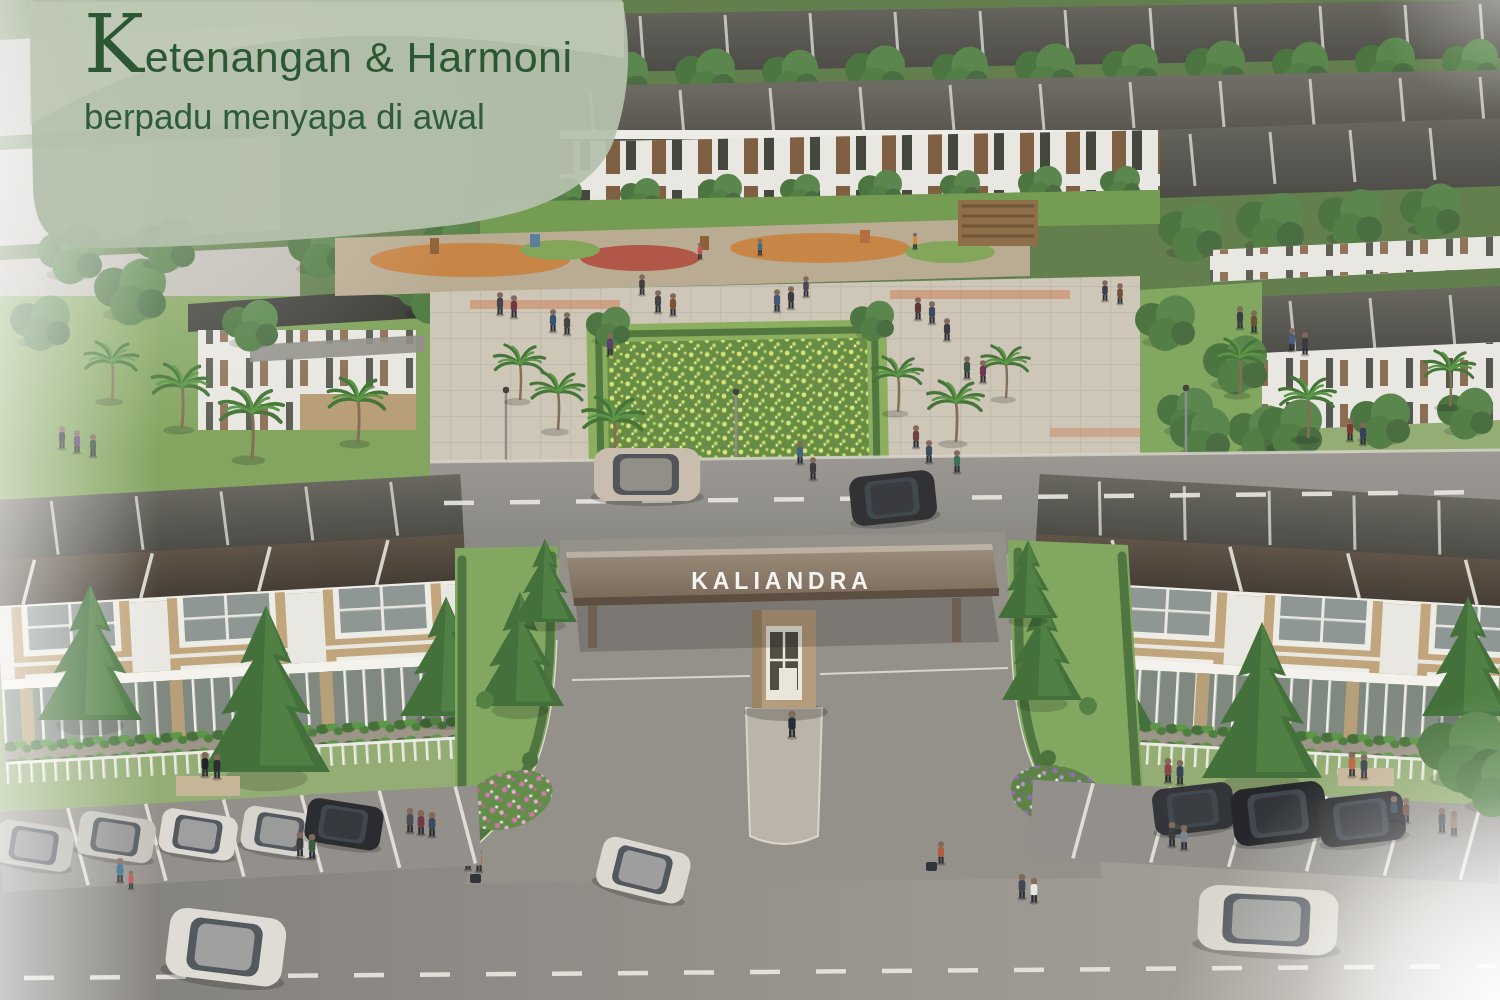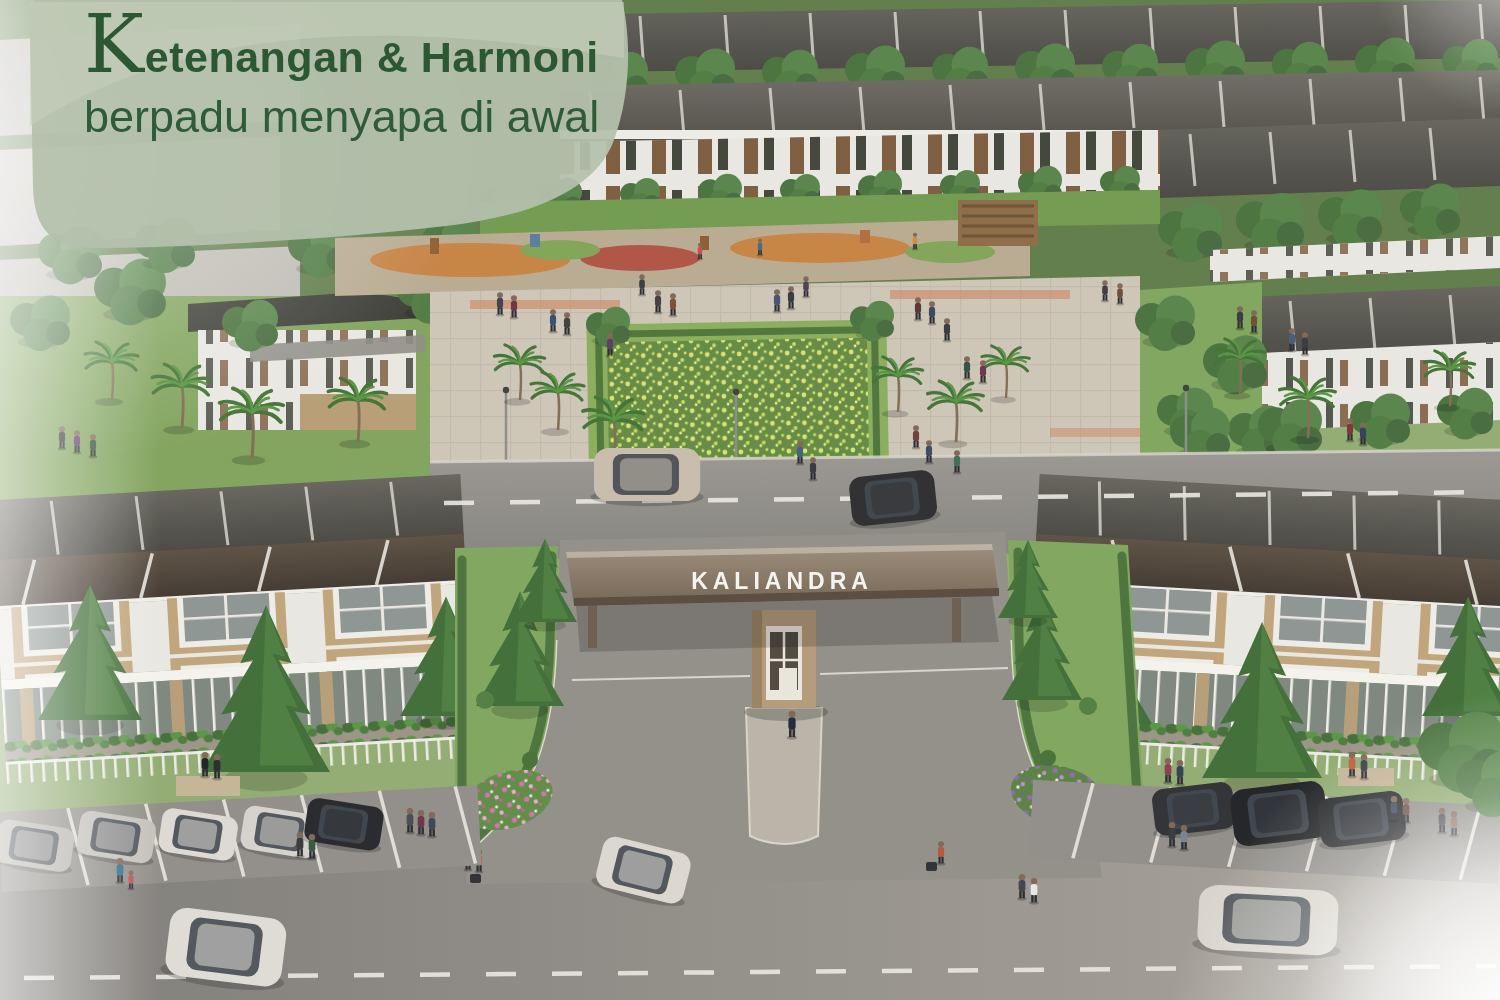--- a/index.html
+++ b/index.html
@@ -12,22 +12,22 @@
   .curb{stroke:#e9e5dc;stroke-width:3;fill:none;opacity:.9}
   .hedgeline{stroke:#48703a;stroke-width:9;fill:none;stroke-linecap:round}
   .dash{stroke:#e8e5de;stroke-width:4.5;stroke-dasharray:30 36;fill:none;opacity:.92}
   .barrier{stroke:#e6e1d6;stroke-width:2;opacity:.85}
   .pole{stroke:#8a8a86;stroke-width:2.5}
   .panel{position:absolute;left:26px;top:0;width:612px;height:262px;}
   .panel-bg{position:absolute;left:0;top:0;width:612px;height:262px;}
   .panel-text{position:absolute;left:58px;top:12px;width:540px;}
   .headline{display:flex;align-items:baseline;color:#2b5733;}
   .kcap{font-family:"DejaVu Serif","Liberation Serif",serif;font-size:80px;line-height:.82;font-weight:400;margin-right:1px;}
-  .hrest{font-weight:bold;font-size:43px;letter-spacing:.5px;}
-  .subline{font-size:45px;line-height:54px;color:#2e5c39;font-weight:400;}
+  .hrest{font-weight:normal;font-size:43px;letter-spacing:.5px;}
+  .subline{font-size:35px;line-height:54px;color:#2e5c39;font-weight:400;}
   .subline.first{margin-top:8px;}
 </style>
 </head>
 <body>
 
 <div class="stage">
 <svg class="scene" viewBox="0 0 1500 1000">
   <defs>
     <linearGradient id="roofG" x1="0" y1="0" x2="0" y2="1">
       <stop offset="0" stop-color="#63615a"></stop>

